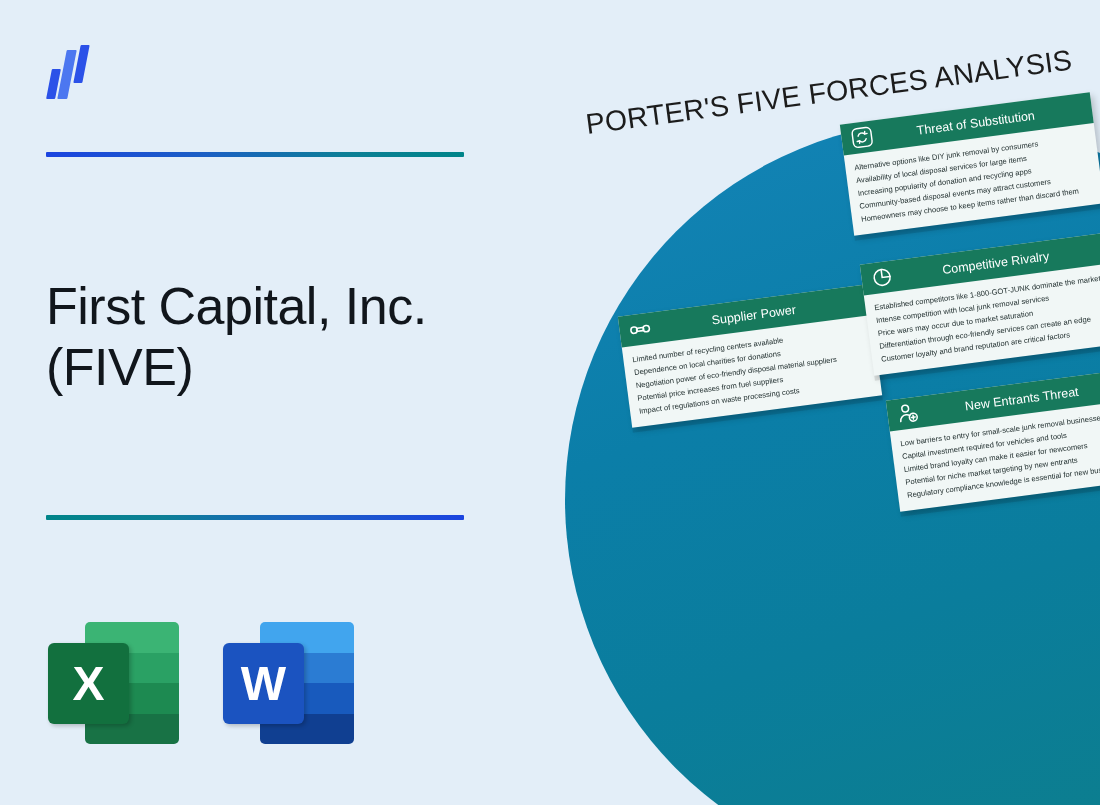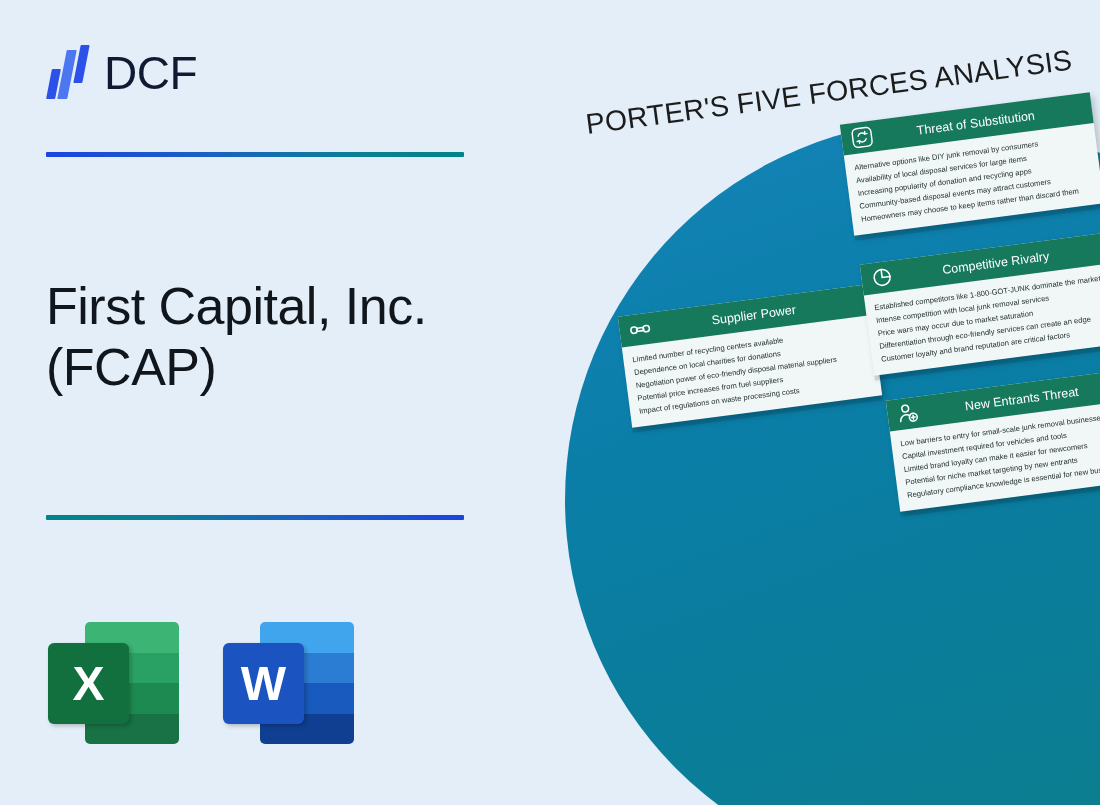--- a/index.html
+++ b/index.html
@@ -255,26 +255,25 @@
 <body>
 
 <div id="left-panel">
 
   <div id="brand-logo">
     <div id="logo-mark">
       <i class="bar1"></i>
       <i class="bar2"></i>
       <i class="bar3"></i>
     </div>
-    <div id="logo-text">DCF</div>
   </div>
 
   <div class="divider" id="divider-top"></div>
 
-  <div id="company-title">First Capital, Inc. (FCAP)</div>
+  <div id="company-title">First Capital, Inc. (FIVE)</div>
 
   <div class="divider" id="divider-bottom"></div>
 
   <div id="office-icons">
     <div class="office-icon" id="excel-icon">
       <div class="oi-sheet">
         <span></span>
           <span></span>
           <span></span>
           <span></span>

